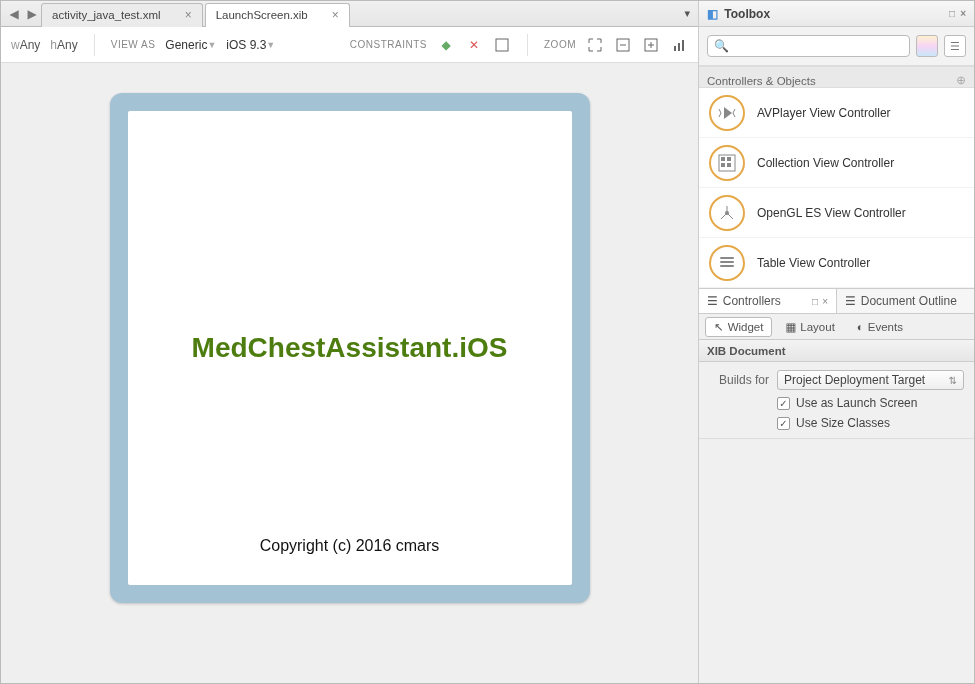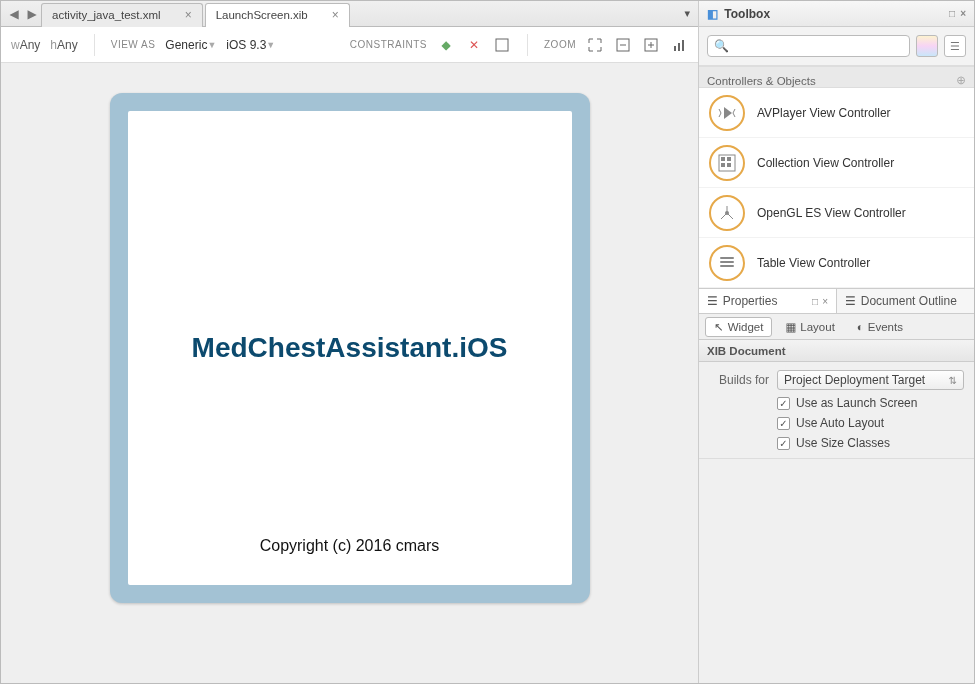--- a/index.html
+++ b/index.html
@@ -22,21 +22,21 @@
   .toolbar .lbl { font-size:10px; color:#888; letter-spacing:0.5px; }
   .toolbar .sel { color:#333; display:flex; align-items:center; }
   .toolbar .sel .dd { color:#aaa; font-size:9px; }
   .toolbar .spacer { flex:1; }
   .tb-icon { width:18px; height:18px; display:flex; align-items:center; justify-content:center; color:#666; }
 
   
   .canvas-area { flex:1; background:#efefef; display:flex; align-items:flex-start; justify-content:center; padding-top:30px; }
   .device-frame { width:480px; height:510px; background:#a3c2d4; border-radius:12px; padding:18px; box-shadow:0 1px 3px rgba(0,0,0,0.2); }
   .device-screen { width:100%; height:100%; background:#fff; border-radius:2px; display:flex; flex-direction:column; align-items:center; justify-content:center; position:relative; }
-  .app-title { font-size:28px; font-weight:600; color:#0c4a6e; }
+  .app-title { font-size:28px; font-weight:600; color:#4d7c0f; }
   .copyright { position:absolute; bottom:30px; font-size:16px; color:#111; }
 
   
   .panel-header { height:26px; background:linear-gradient(#f7f7f7,#e9e9e9); border-bottom:1px solid #ccc; display:flex; align-items:center; padding:0 8px; font-weight:600; color:#444; gap:6px; font-size:12px;}
   .panel-header .win-ctrls { margin-left:auto; display:flex; gap:5px; color:#888; font-size:10px;}
   .search-row { display:flex; gap:6px; padding:8px; border-bottom:1px solid #ddd; background:#f3f3f3;}
   .search-box { flex:1; height:22px; border:1px solid #bbb; border-radius:4px; background:#fff; display:flex; align-items:center; padding:0 6px; gap:6px; color:#888; }
   .search-box input { border:none; outline:none; flex:1; font-size:12px; background:transparent; }
   .color-btn { width:22px; height:22px; border:1px solid #bbb; border-radius:3px; background:linear-gradient(#fdf2d0,#f7d4f5,#c9e6f9); }
   .grid-btn { width:22px; height:22px; border:1px solid #bbb; border-radius:3px; background:#fff; display:flex; align-items:center; justify-content:center; color:#777; font-size:11px;}
@@ -217,21 +217,21 @@
               <rect x="2" y="11" width="14" height="2" rx="1" fill="#888"></rect>
             </svg>
         </div>
         <span class="tb-item-label">Table View Controller</span>
       </div>
     </div>
 
     <div class="mid-tabs">
       <div class="mid-tab" style="background:#fff">
         <span>☰</span>
-        <span>Properties</span>
+        <span>Controllers</span>
         <span class="pin">
             <span>□</span>
             <span>×</span>
           </span>
       </div>
       <div class="mid-tab">
         <span>☰</span>
         <span>Document Outline</span>
       </div>
     </div>
@@ -262,24 +262,20 @@
           <span>Project Deployment Target</span>
           <span style="color:#888;font-size:10px;">⇅</span>
         </div>
       </div>
       <div class="chk-row">
         <div class="chk checked"></div>
         <span>Use as Launch Screen</span>
       </div>
       <div class="chk-row">
         <div class="chk checked"></div>
-        <span>Use Auto Layout</span>
-      </div>
-      <div class="chk-row">
-        <div class="chk checked"></div>
         <span>Use Size Classes</span>
       </div>
     </div>
 
     <div style="flex:1;background:#f0f0f0;border-top:1px solid #ddd"></div>
 
   </div>
 </div>
 
 </body></html>

